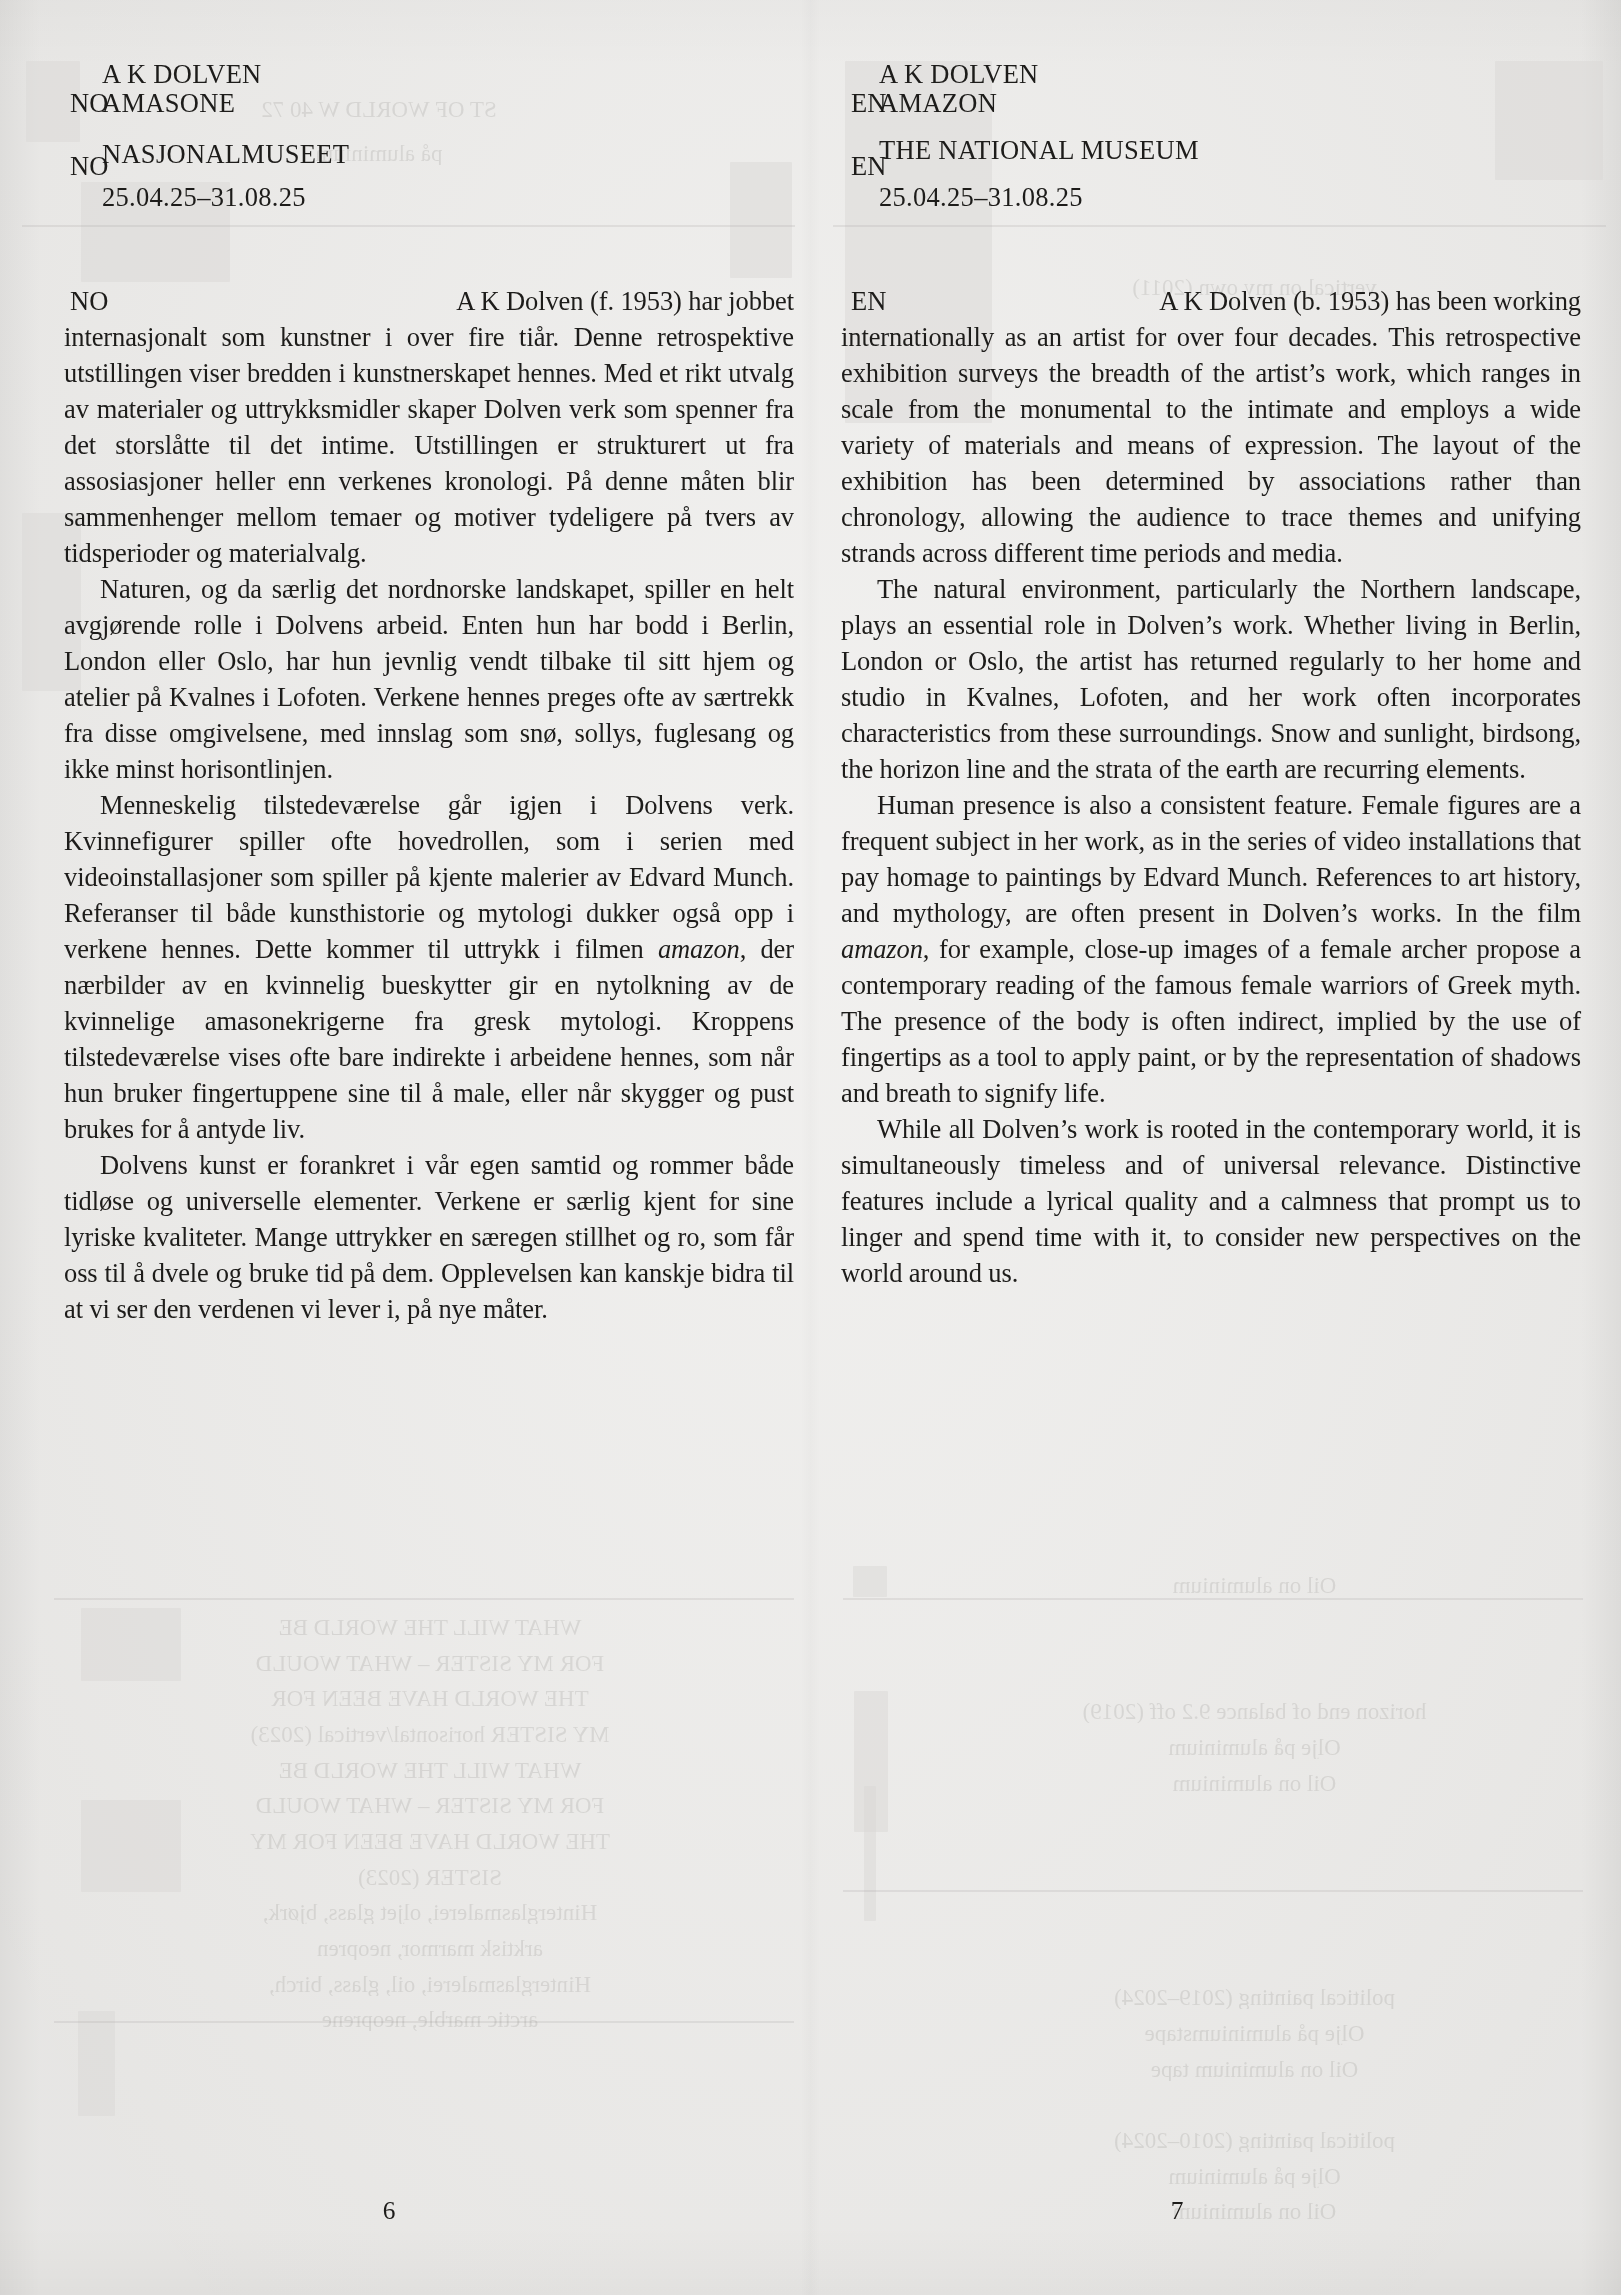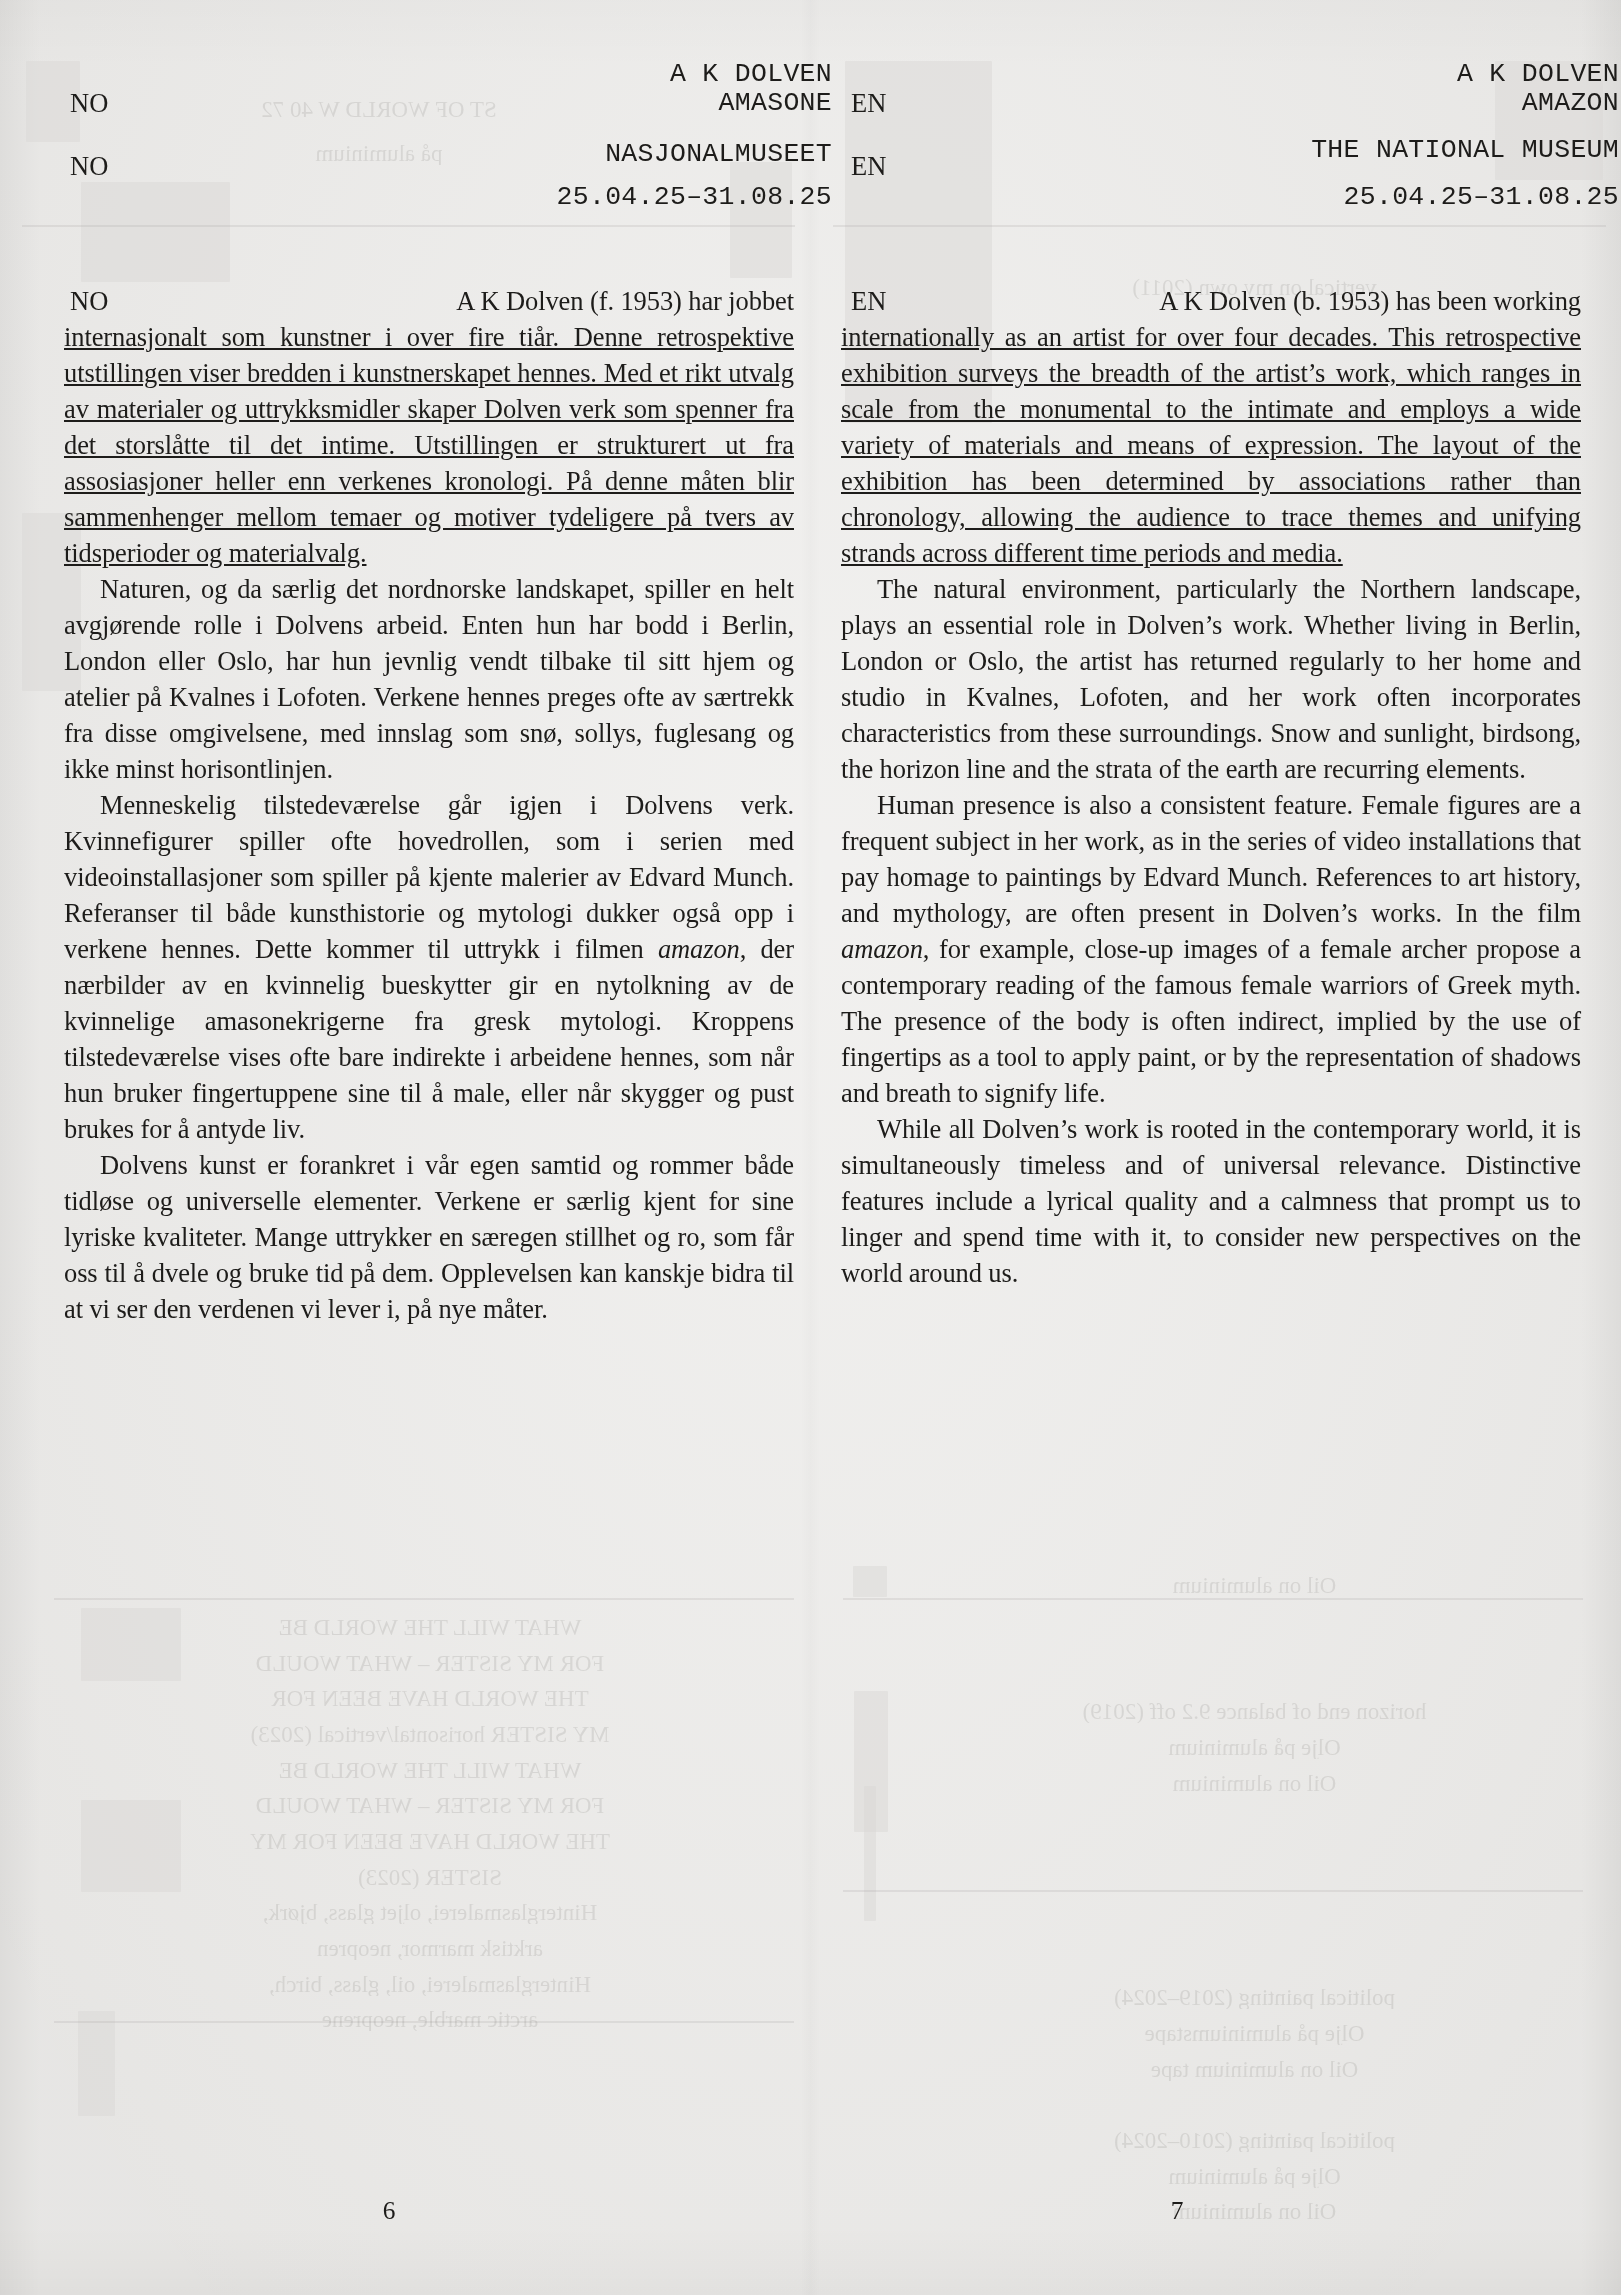--- a/index.html
+++ b/index.html
@@ -14,34 +14,34 @@
     overflow:hidden;
     font-family:"Liberation Serif", serif;
     color:#1d1c1a;
   }
   .page{position:absolute;top:0;width:811px;height:2295px;}
   .page.left{left:0;}
   .page.right{left:811px;}
 
   
   .hdr{position:absolute;left:0;top:0;width:100%;}
-  .hline{position:absolute;left:64px;width:730px;padding-left:38px;text-align:right;
-         font-size:26.5px;line-height:36px;letter-spacing:0.3px;font-family:Liberation Mono, monospace;}
+  .hline{position:absolute;left:64px;width:730px;padding-left:38px;text-align:left;
+         font-size:26.5px;line-height:36px;letter-spacing:0.3px;}
   .page.right .hline{left:30px;width:740px;}
 
   
   .lbl{position:absolute;left:70px;font-size:26.5px;line-height:36px;}
   .page.right .lbl{left:40px;}
 
   
   .body{position:absolute;top:283px;left:64px;width:730px;
         font-size:26.5px;line-height:36px;text-align:justify;letter-spacing:-0.1px;}
   .page.right .body{left:30px;width:740px;}
   .intro-first{text-align:right;padding-left:38px;}
-  .intro-rest{text-align:justify;text-decoration:underline;}
+  .intro-rest{text-align:justify;}
   .para{margin:0;text-indent:36px;}
   .it{font-style:italic;}
 
   
   .pnum{position:absolute;top:2198px;width:24px;text-align:center;font-size:25.4px;line-height:1;}
   .page.left .pnum{left:377px;}
   .page.right .pnum{left:354px;}
 
   
   .ghost-layer{position:absolute;inset:0;pointer-events:none;}

